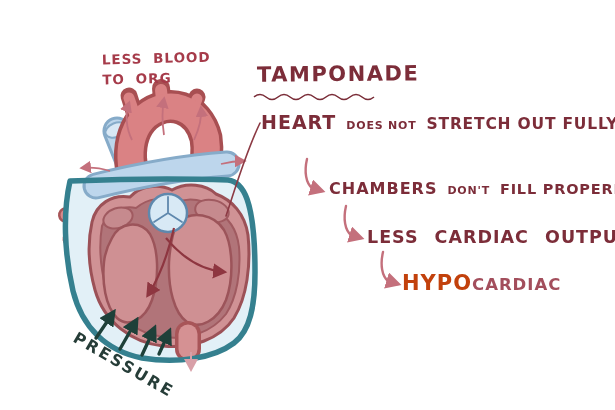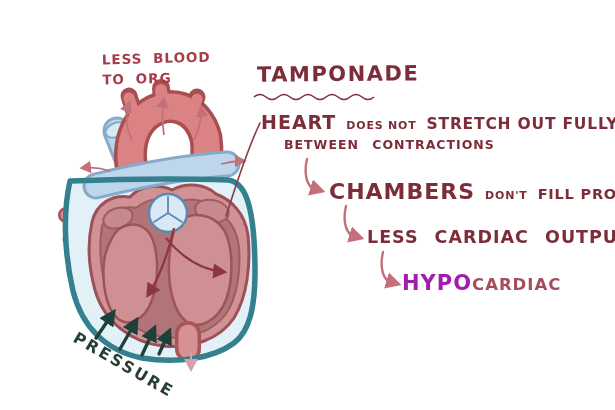--- a/index.html
+++ b/index.html
@@ -33,25 +33,25 @@
 
   .flow-line { white-space: nowrap; }
   .w-lg  { font-size: 19px;   letter-spacing: 1px; text-align: center; }
   .w-md  { font-size: 15.5px; letter-spacing: .8px; }
   .w-sm  { font-size: 11px;   letter-spacing: .8px; margin-top: 8px; }
   .gap   { display: inline-block; width: 10px; }
 
   .step1  { left: 261px; top: 111px; }
   .step1b { left: 284px; top: 137px; font-size: 12.5px; letter-spacing: 1px; word-spacing: 8px; }
   .step2  { left: 329px; top: 179px; }
-  .step2 .w-lg { font-size: 22px; }
+  .step2 .w-lg { font-size: 16px; }
   .step2 .w-md { font-size: 14.5px; }
   .step3  { left: 367px; top: 227px; font-size: 17.5px; letter-spacing: 1px; word-spacing: 9px; }
   .step4  { left: 402px; top: 271px; }
-  .hypo    { font-size: 21px; font-weight: 800; color: #a21caf; letter-spacing: 1px; }
+  .hypo    { font-size: 21px; font-weight: 800; color: #c2410c; letter-spacing: 1px; }
   .tension { font-size: 16.5px; font-weight: 700; color: #a34e5c; letter-spacing: 1px; }
 
   svg text { font-family: "DejaVu Sans", "Liberation Sans", sans-serif; }
 </style>
 </head>
 <body>
 
 <div class="stage">
 
   <svg class="abs" style="left:0;top:0" width="615" height="410" viewBox="0 0 615 410">
@@ -171,21 +171,20 @@
   </div>
 
   <div class="abs title ink">TAMPONADE</div>
   <svg class="abs title-underline" width="130" height="10">
     <path d="M2,5 q6,-5 12,0 t12,0 t12,0 t12,0 t12,0 t12,0 t12,0 t12,0 t12,0 t12,0" stroke="#7a2d38" stroke-width="1.6" fill="none"></path>
   </svg>
 
   <div class="abs step1 flow-line ink">
     <span class="w-lg">HEART</span><span class="gap"></span><span class="w-sm">DOES NOT</span><span class="gap"></span><span class="w-md">STRETCH OUT FULLY</span>
   </div>
-  <div class="abs step1b flow-line ink">BETWEEN CONTRACTIONS</div>
 
   <svg class="abs" style="left:299px;top:157px" width="34" height="40">
     <defs>
       <marker id="fa" markerWidth="7" markerHeight="7" refX="5" refY="3.5" orient="auto">
         <path d="M0,0 L6.5,3.5 L0,7 Z" fill="#c4707c"></path>
       </marker>
     </defs>
     <path d="M8,2 C5,15 7,26 13,31 L23,34" stroke="#c4707c" stroke-width="2.4" fill="none" stroke-linecap="round" marker-end="url(#fa)"></path>
   </svg>
 

